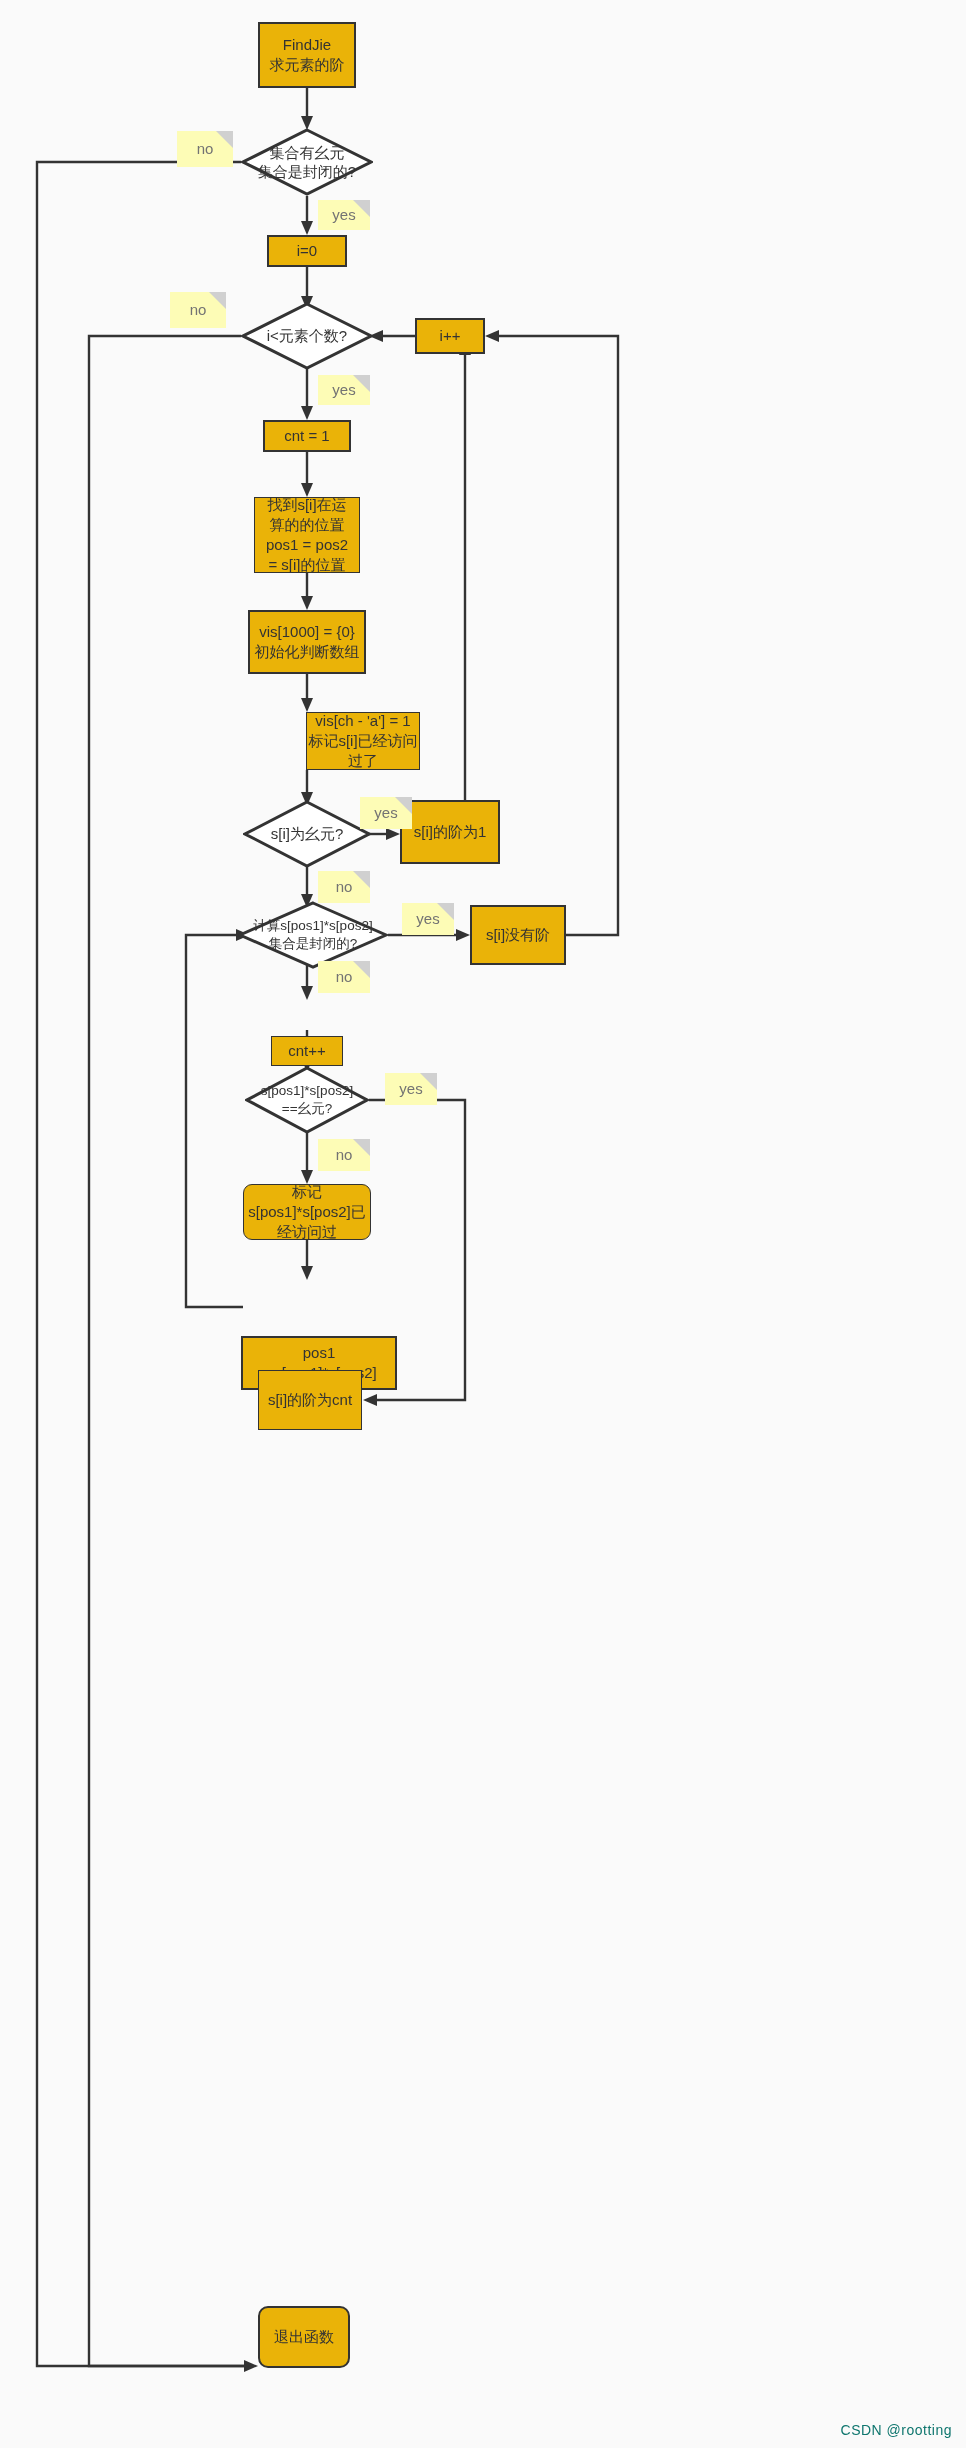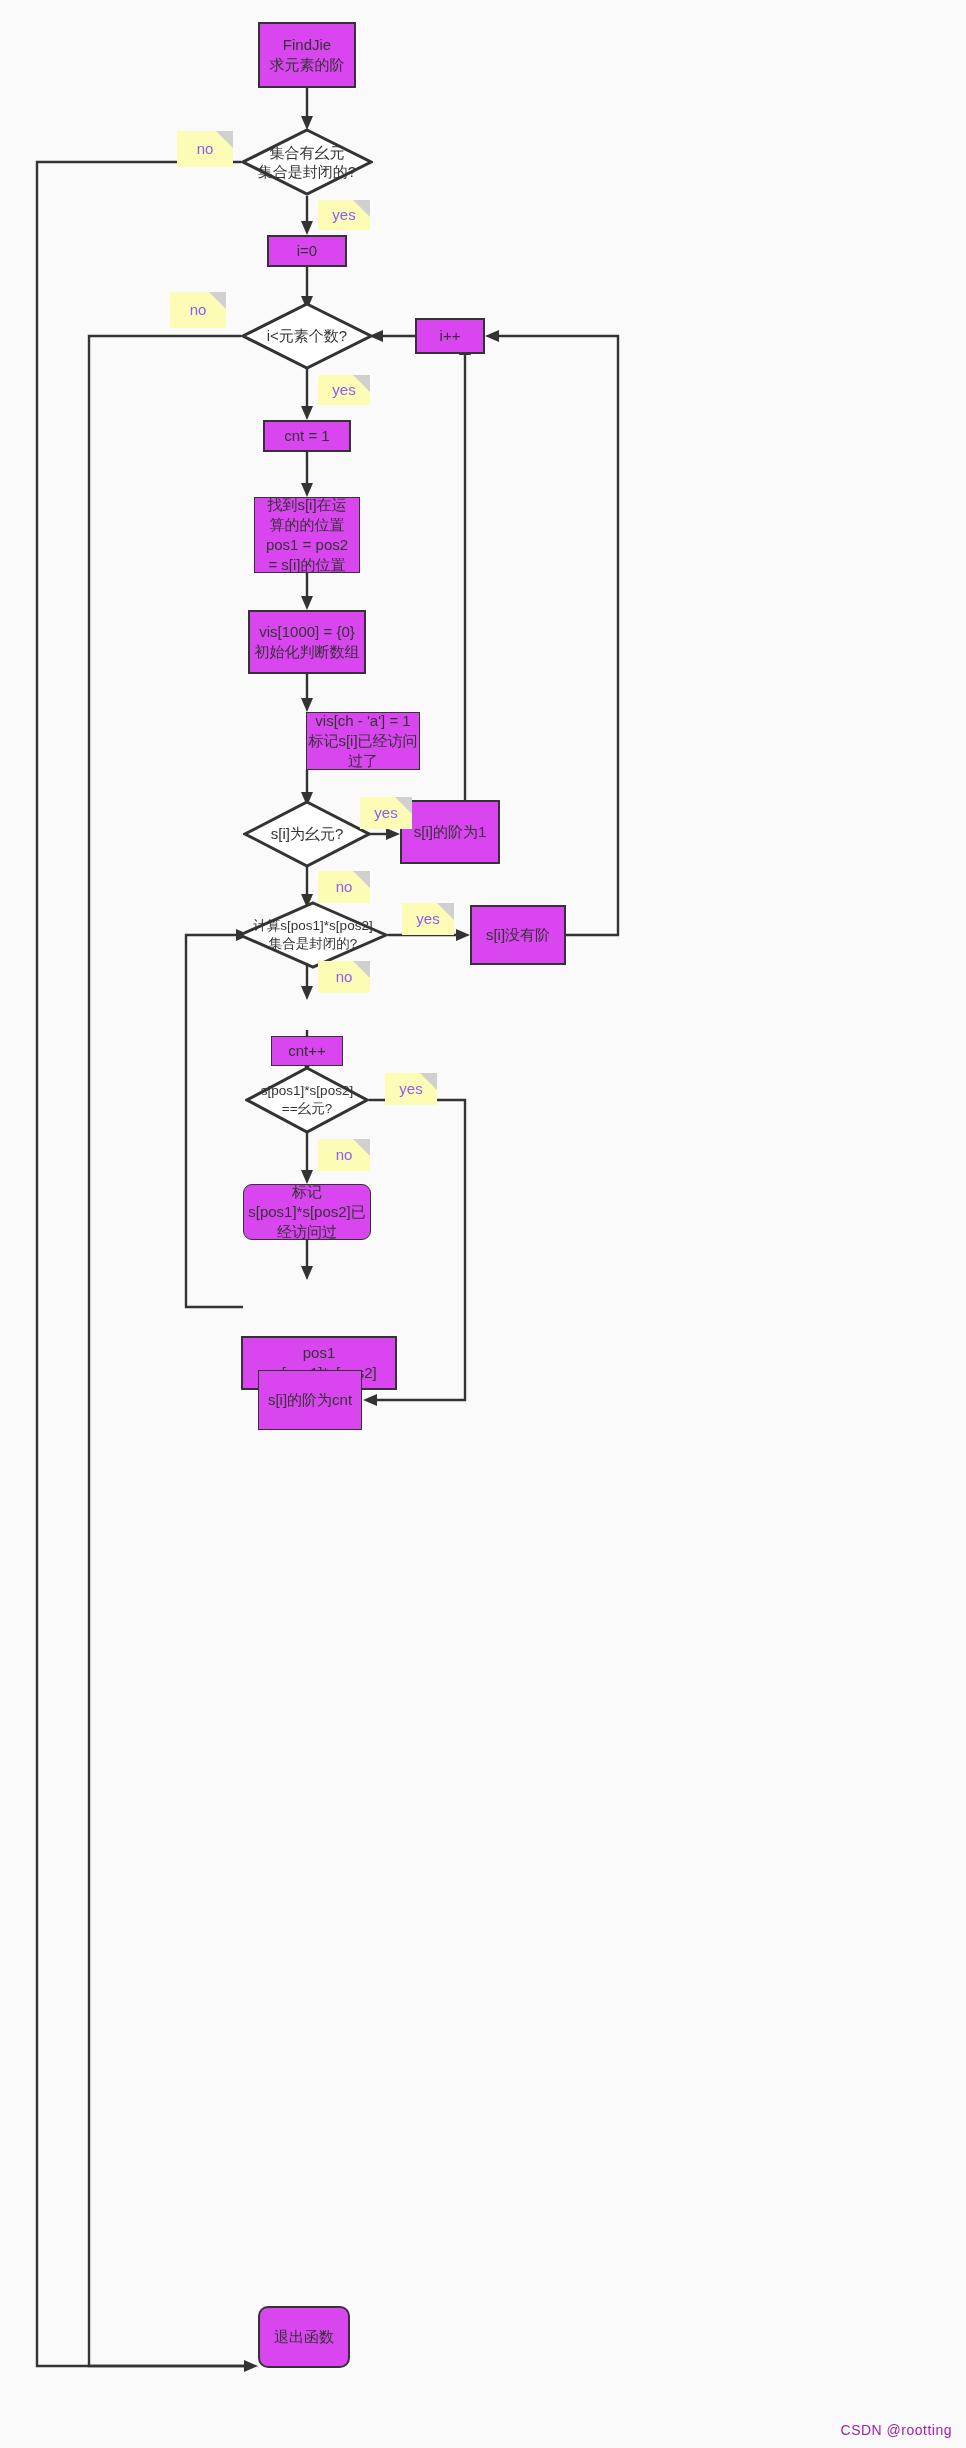--- a/index.html
+++ b/index.html
@@ -7,21 +7,21 @@
     width:966px;height:2448px;
     background:#fafafa;
     font-family:"Liberation Sans","DejaVu Sans",sans-serif;
     position:relative;
     overflow:hidden;
   }
   #chart{position:absolute;left:0;top:0;width:966px;height:2448px;}
   .node{
     position:absolute;
     box-sizing:border-box;
-    background:#d946ef;
+    background:#eab308;
     border:2px solid #333333;
     display:flex;align-items:center;justify-content:center;
     text-align:center;
     color:#333333;
     font-size:15px;
     line-height:1.32;
     white-space:pre-line;
     z-index:3;
   }
   .node.thin{border-width:1.5px;}
@@ -37,37 +37,37 @@
     white-space:pre-line;
     pointer-events:none;
   }
   .diamond .dshape{
     position:absolute;left:0;top:0;width:100%;height:100%;
     z-index:1;
   }
   .label{
     position:absolute;
     background:#fdfcb6;
-    color:#8b5cf6;
+    color:#737373;
     font-size:15px;
     padding:3px 7px 5px 7px;
     z-index:6;
     display:flex;align-items:center;justify-content:center;
     box-sizing:border-box;
   }
   .label .fold{
     position:absolute;
     right:0;top:0;
     width:0;height:0;
     border-left:17px solid transparent;
     border-top:17px solid #d0d0d0;
   }
   .wm{
     position:absolute;
-    color:#a21caf;
+    color:#0f766e;
     font-size:14px;
     letter-spacing:.5px;
     z-index:7;
   }
   svg.lines{position:absolute;left:0;top:0;width:966px;height:2448px;z-index:1;}
   svg.lines path,svg.lines line{stroke:#333333;stroke-width:2.4;fill:none;}
   svg.lines polygon{fill:#333333;}
 </style>
 </head>
 <body>

